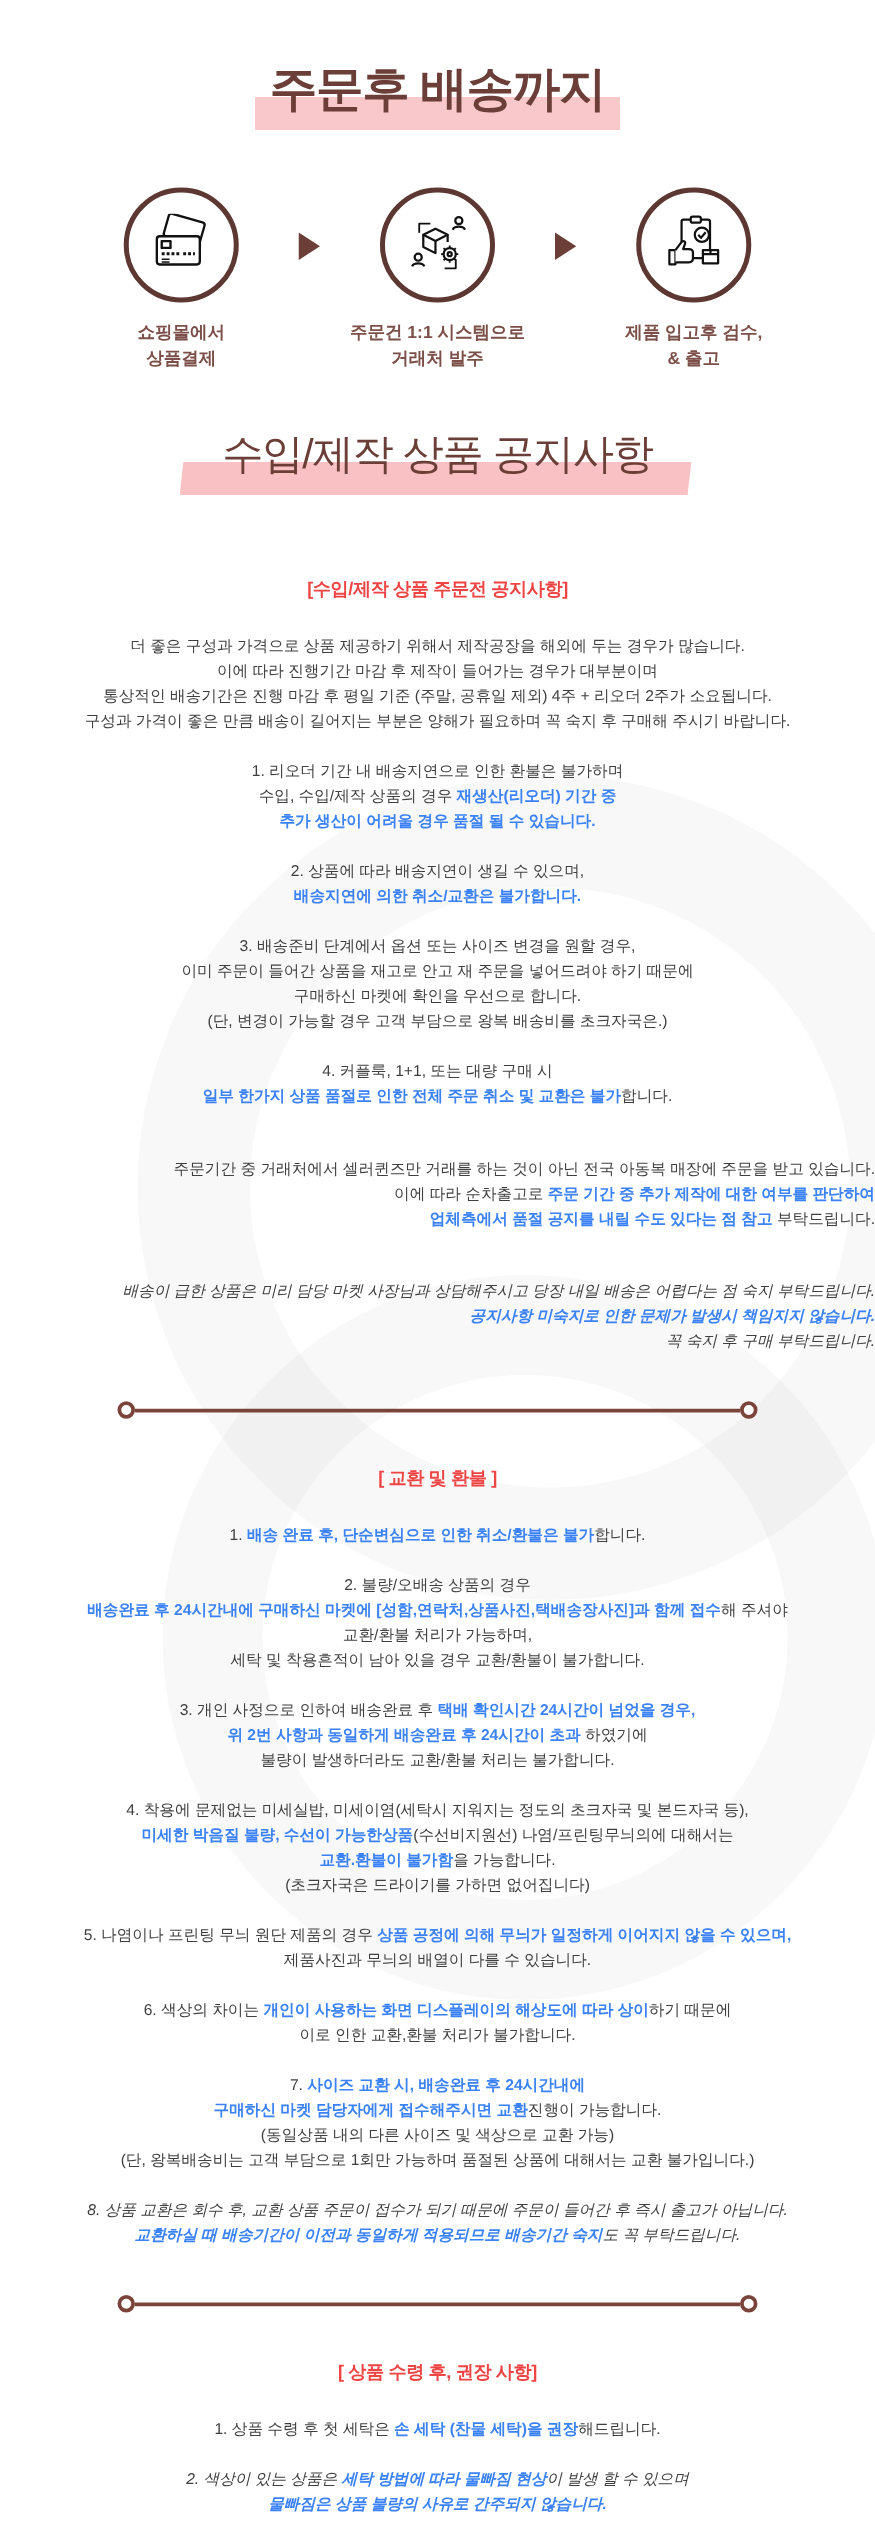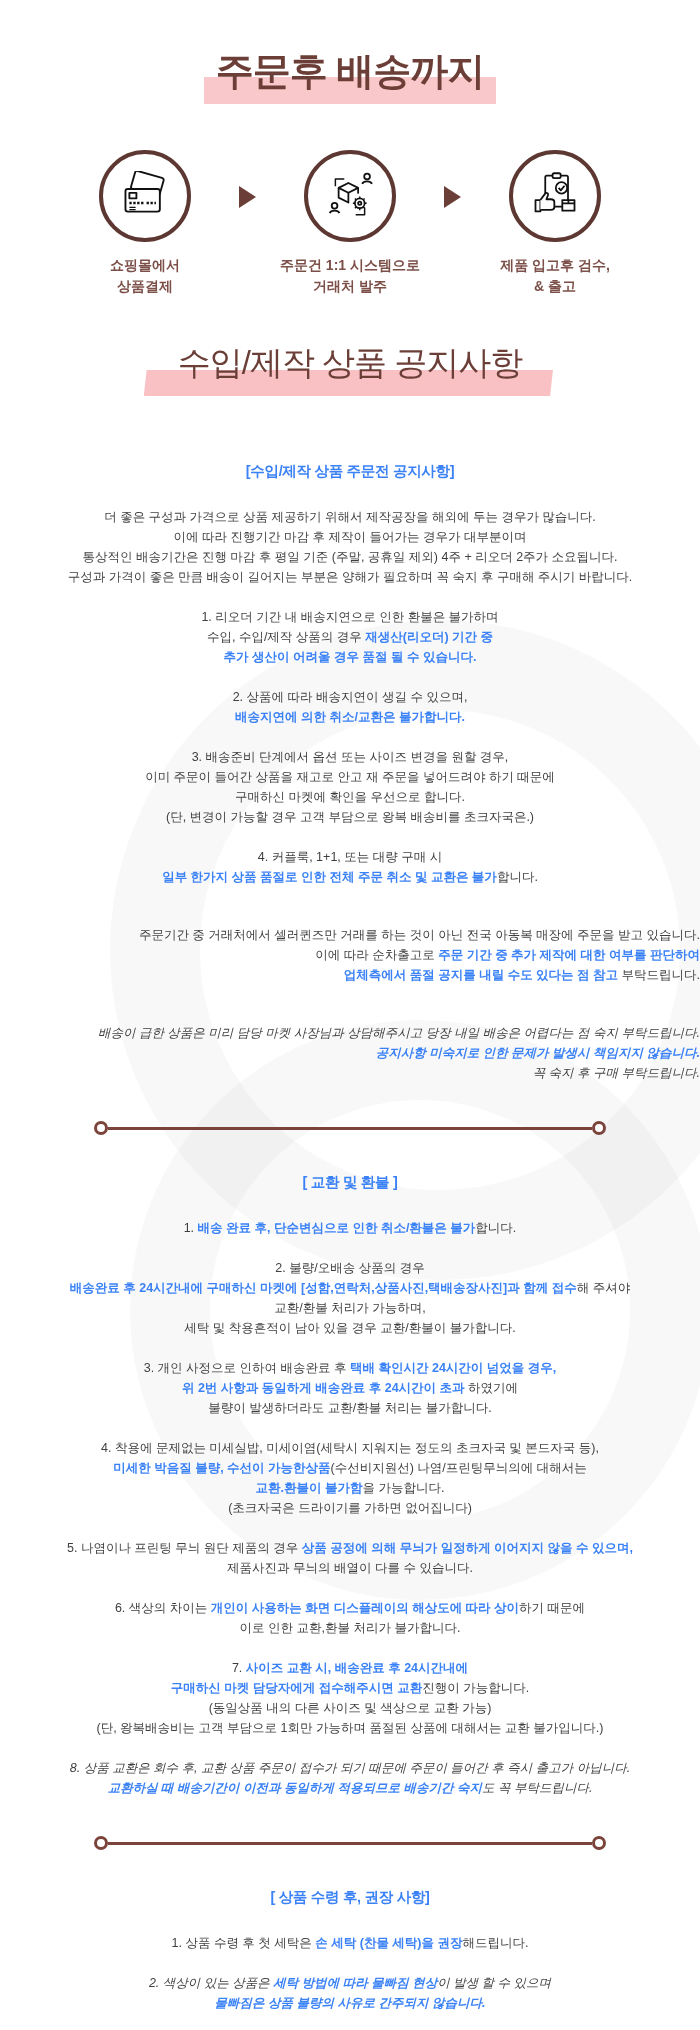--- a/index.html
+++ b/index.html
@@ -36,21 +36,21 @@
     width:84px;height:84px;border:4px solid #5d3731;border-radius:50%;
     background:#fff;display:flex;align-items:center;justify-content:center;
   }
   .arrow{
     width:0;height:0;margin-top:36px;
     border-left:17px solid #6b3f37;border-top:11px solid transparent;border-bottom:11px solid transparent;
   }
   .step-label{margin-top:13px;font-size:14px;font-weight:700;color:#7c5049;line-height:1.5;}
   
   .notice-sec{font-size:12.5px;color:#3f3f3f;margin-top:0;}
-  .sec-header{margin:0 0 26px;font-size:14.5px;font-weight:800;color:#3b82f6;letter-spacing:-0.3px;}
+  .sec-header{margin:0 0 26px;font-size:14.5px;font-weight:800;color:#ef4444;letter-spacing:-0.3px;}
   .block{margin-bottom:20px;}
   .block.mt-lg{margin-top:38px;text-align:right;}
   .block:last-child{margin-bottom:0;font-style:italic;}
   .line{line-height:20px;}
   .seg{color:#3f3f3f;}
   .seg.red{color:#3b82f6;font-weight:700;}
   .first-sec{margin-top:66px;}
   .divider{display:flex;align-items:center;width:512px;margin:38px auto;}
   .divider .dot{
     width:8px;height:8px;border:3px solid #7a443b;border-radius:50%;background:#fff;flex:0 0 auto;

